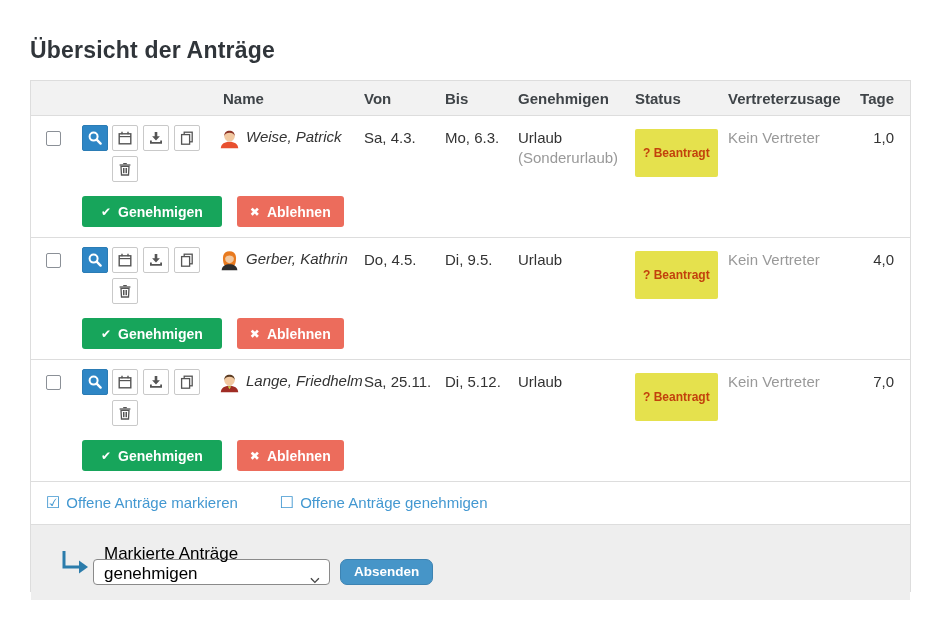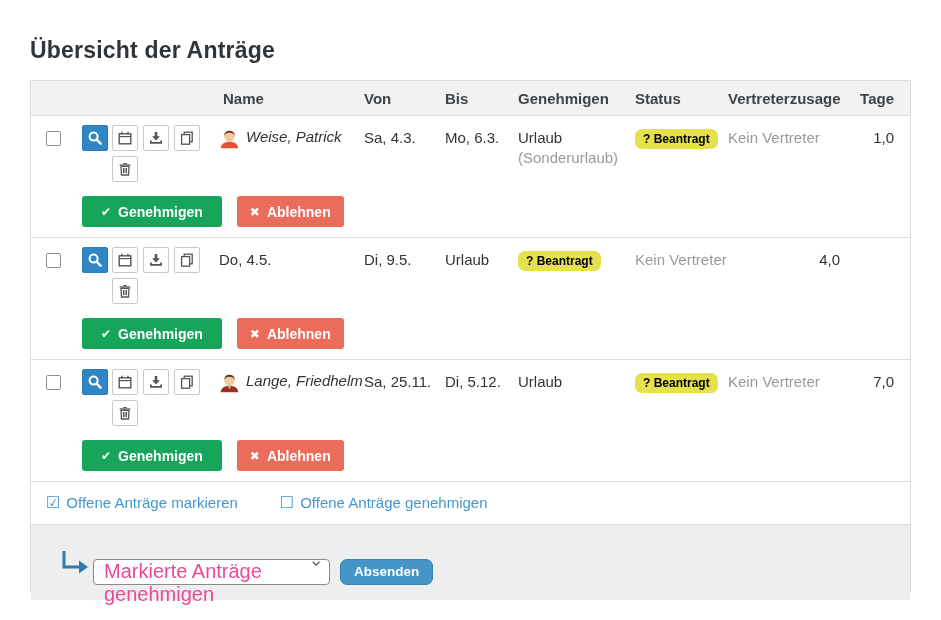--- a/index.html
+++ b/index.html
@@ -62,23 +62,23 @@
   .av-m2 .av-hair { fill: #5a3b22; } .av-m2 .av-shirt { fill: #a02c24; }
   .av-tie { fill: #c9d44b; }
 
   .muted { color: #999; }
   .cell-abw .zusatz { color: #999; margin-top: 3px; }
   .cell-abw .zusatz:empty { display: none; }
   .cell-tage { text-align: right; padding-right: 16px; }
 
   .badge-beantragt {
     display: inline-block;
-    background: #e5e14d; color: #000000;
+    background: #e5e14d; color: #c2410c;
     font-size: 12px; font-weight: bold;
-    padding: 3px 8px; border-radius: 7px;
+    padding: 17px 8px; border-radius: 2px;
     white-space: nowrap;
   }
 
   .row-buttons { margin: 14px 0 0 51px; display: flex; gap: 15px; }
   .act-btn {
     border: none; border-radius: 3px; color: #fff;
     font-family: inherit; font-size: 14px; font-weight: bold;
     padding: 7px 16px; height: 31px; cursor: pointer;
     display: inline-flex; align-items: center; gap: 7px;
   }
@@ -96,22 +96,22 @@
 
   .tfoot {
     background: #eee; height: 75px;
     padding: 18px 0 0 28px;
     display: flex; align-items: center; gap: 0;
   }
   .arrow-icon { margin: -14px 4px 0 0; }
   .select-box {
     width: 237px; height: 26px;
     background: #fff; border: 1px solid #8a8a8a; border-radius: 4px;
-    display: inline-flex; align-items: flex-start; justify-content: space-between;
-    padding: 0 9px 0 10px; font-size: 20px; color: #ec4899; cursor: pointer;
+    display: inline-flex; align-items: flex-end; justify-content: space-between;
+    padding: 0 9px 0 10px; font-size: 17px; color: #000000; cursor: pointer;
   }
   .btn-submit {
     margin-left: 10px;
     background: #4695c8; border: 1px solid #3d83b2; border-radius: 7px;
     color: #fff; font-family: inherit; font-size: 13.5px; font-weight: bold;
     height: 26px; padding: 0 13px; cursor: pointer;
   }
 </style>
 </head>
 <body>
@@ -243,20 +243,31 @@
               <svg width="14" height="14" viewBox="0 0 14 14">
                   <path d="M5.2 1h3.6v1.2H5.2z" fill="#555"></path>
                   <line x1="1.6" y1="3" x2="12.4" y2="3" stroke="#555" stroke-width="1.3"></line>
                   <path d="M3 4.4h8l-.5 8.6H3.5z" fill="none" stroke="#555" stroke-width="1.3"></path>
                   <line x1="5.5" y1="6" x2="5.5" y2="11.2" stroke="#555" stroke-width="1"></line>
                   <line x1="7" y1="6" x2="7" y2="11.2" stroke="#555" stroke-width="1"></line>
                   <line x1="8.5" y1="6" x2="8.5" y2="11.2" stroke="#555" stroke-width="1"></line>
                 </svg>
             </button>
           </span>
+        </div>
+        <div class="cell-name">
+          <span class="avatar av-f1">
+            <svg viewBox="0 0 24 24" width="21" height="21">
+                <path class="av-hair" d="M12 1.5c-4.8 0-7.5 3.2-7.5 7.5 0 4.6 1 7.5 2.2 9h10.6c1.2-1.5 2.2-4.4 2.2-9 0-4.3-2.7-7.5-7.5-7.5z"></path>
+                <path class="av-shirt" d="M3 23c.4-4.4 4.2-6.6 9-6.6s8.6 2.2 9 6.6z"></path>
+                <circle class="av-face" cx="12" cy="10" r="5"></circle>
+                <path class="av-hair" d="M7.2 9.2C7.6 5.8 9.4 4.6 12 4.6s4.4 1.2 4.8 4.6c-1-2-2.4-2.8-4.8-2.8s-3.8.8-4.8 2.8z"></path>
+              </svg>
+          </span>
+          <span>Gerber, Kathrin</span>
         </div>
         <div>Do, 4.5.</div>
         <div>Di, 9.5.</div>
         <div class="cell-abw">
           <div>Urlaub</div>
 
         </div>
         <div><span class="badge-beantragt">? Beantragt</span></div>
         <div class="muted">Kein Vertreter</div>
         <div class="cell-tage">4,0</div>

